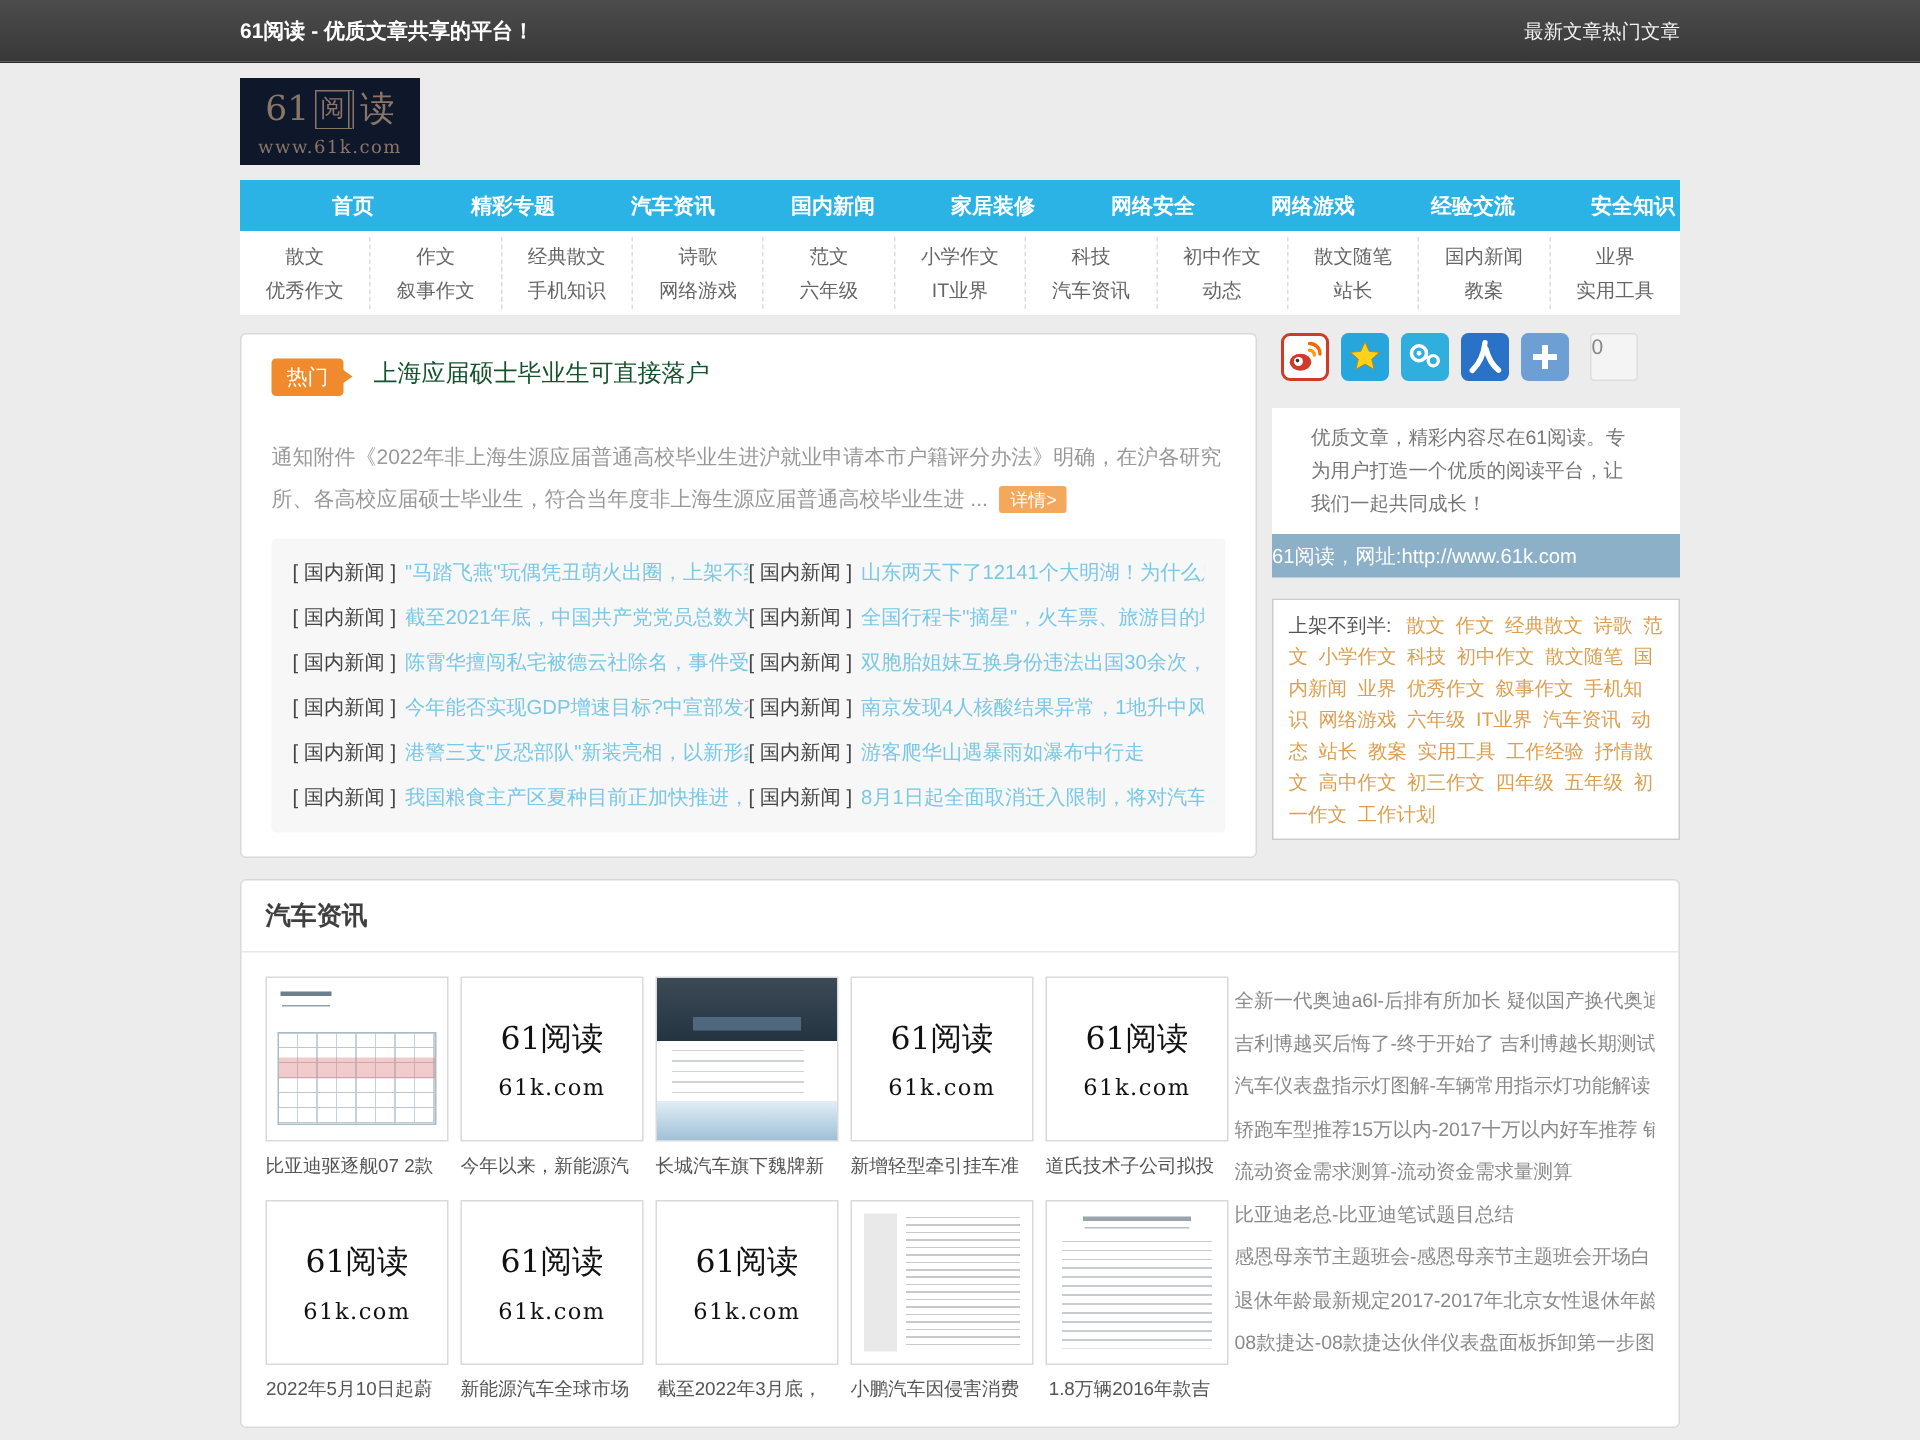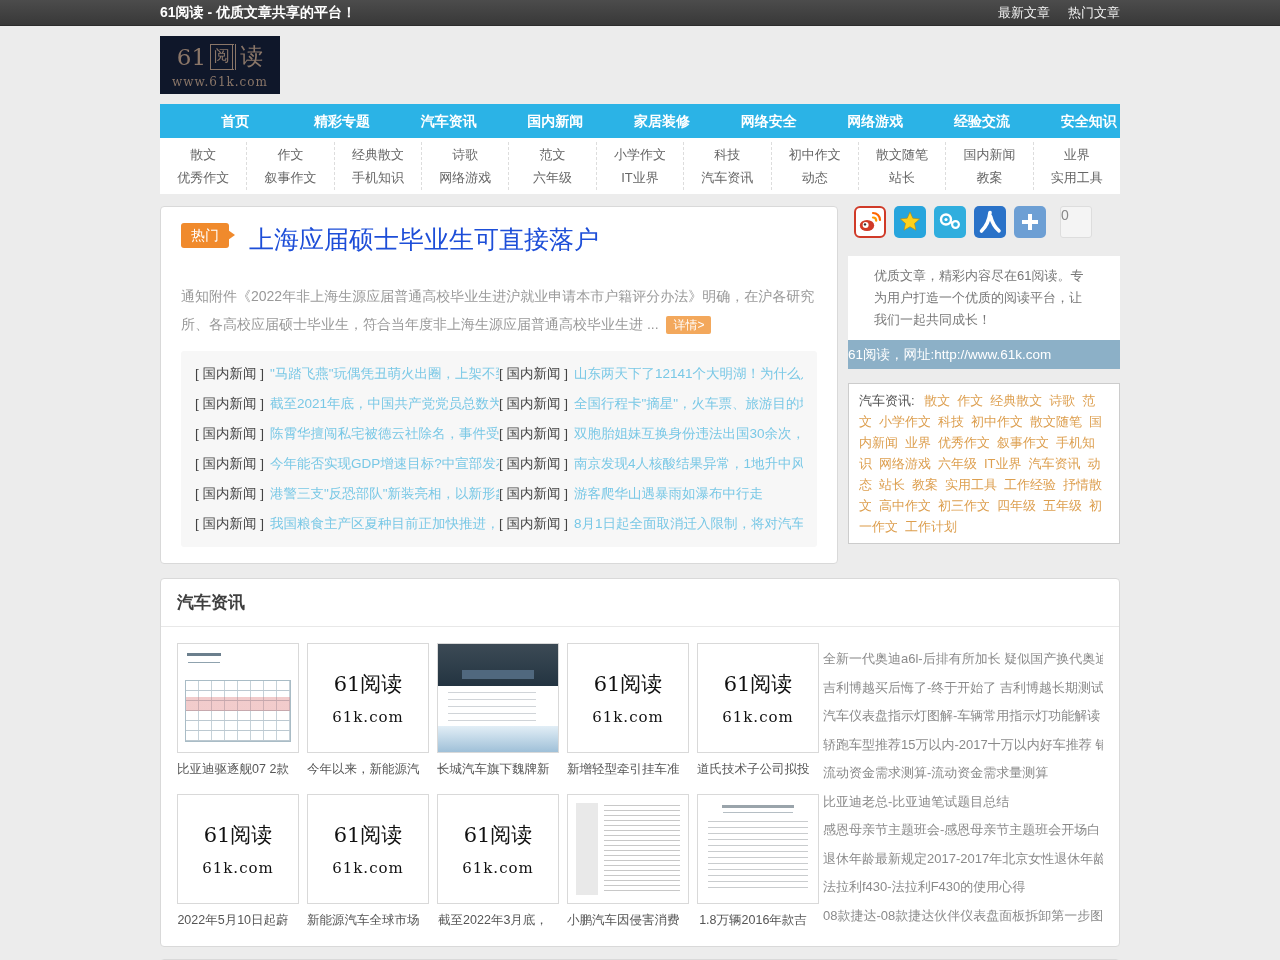--- a/index.html
+++ b/index.html
@@ -7,24 +7,24 @@
   body {
     width:1280px; height:960px; overflow:hidden;
     background:#ececec;
     font-family:"Liberation Sans","DejaVu Sans",sans-serif;
   }
   a { text-decoration:none; color:inherit; }
   [data-interactable="true"] { cursor:pointer; }
   .wrap { width:960px; margin:0 auto; }
 
   
-  .topbar { height:26px; background:linear-gradient(#4c4c4c,#383838); border-bottom:1px solid #2c2c2c; }
+  .topbar { height:42px; background:linear-gradient(#4c4c4c,#383838); border-bottom:1px solid #2c2c2c; }
   .topbar .wrap { display:flex; justify-content:space-between; align-items:center; height:100%; }
   .tb-title { color:#fff; font-size:14px; font-weight:bold; }
-  .tb-links { display:flex; gap:18px; }
+  .tb-links { display:flex; }
   .tb-links a { color:#f2f2f2; font-size:13px; }
 
   
   .logo-strip { padding:10px 0; }
   .logo-box { width:120px; height:58px; background:#0f172a; display:flex; flex-direction:column; align-items:center; justify-content:center; }
   .logo-line { display:flex; align-items:center; font-family:"DejaVu Serif","Liberation Serif",serif; color:#8a7668; font-size:23px; }
   .logo-char-box { width:26px; height:26px; border:1px solid #8a7668; border-right:4px double #8a7668; font-size:16px; display:flex; align-items:center; justify-content:center; margin:0 4px; }
   .logo-site { font-family:"DejaVu Serif","Liberation Serif",serif; font-size:12px; color:#8a7668; margin-top:3px; letter-spacing:1px; }
 
   
@@ -36,21 +36,21 @@
   .sub-col { flex:1; text-align:center; border-right:1px dashed #ddd; padding:1px 0; }
   .sub-col:last-child { border-right:none; }
   .sub-col a { display:block; color:#666; font-size:13px; line-height:23px; }
 
   
   .main-row { display:flex; gap:10px; margin-top:12px; align-items:flex-start; }
   .hero-box { width:678px; background:#fff; border:1px solid #d9d9d9; border-radius:4px; padding:16px 20px; flex:none; }
   .hero-head { display:flex; align-items:flex-start; }
   .hot-badge { position:relative; background:#f08a2c; color:#fff; font-size:14px; line-height:25px; padding:0 10px; border-radius:3px; margin-right:20px; flex:none; }
   .hot-badge::after { content:""; position:absolute; right:-6px; top:7px; border-left:7px solid #f08a2c; border-top:5px solid transparent; border-bottom:5px solid transparent; }
-  .hero-title { font-size:25px; color:#1d4ed8; }
+  .hero-title { font-size:16px; color:#14532d; }
   .hero-excerpt { margin-top:26px; font-size:14px; color:#999; line-height:28px; }
   .more-badge { background:#f3a85c; color:#fff; font-size:12px; padding:2px 7px; border-radius:2px; margin-left:4px; }
   .news-panel { margin-top:12px; background:#f7f7f7; border-radius:3px; padding:8px 14px; display:flex; }
   .news-col { width:50%; overflow:hidden; }
   .news-row { display:flex; line-height:30px; font-size:13.5px; white-space:nowrap; overflow:hidden; }
   .news-prefix { color:#444; margin-right:6px; flex:none; }
   .news-row a { color:#79c8e6; overflow:hidden; }
 
   
   .sidebar { width:272px; flex:none; }
@@ -294,21 +294,21 @@
             <svg data-interactable="false" width="32" height="32" viewBox="0 0 32 32">
               <rect width="32" height="32" rx="5" fill="#6d9fd4"></rect>
               <path d="M16 8v16M8 16h16" stroke="#fff" stroke-width="4"></path>
             </svg>
           </a>
         <a class="share-count" data-interactable="true">0</a>
       </div>
       <div class="about-box" data-interactable="false">优质文章，精彩内容尽在61阅读。专为用户打造一个优质的阅读平台，让我们一起共同成长！</div>
       <div class="site-bar" data-interactable="false">61阅读，网址:http://www.61k.com</div>
       <div class="topics-box" id="topics" data-interactable="false">
-        <span class="topics-label" data-interactable="false">汽车资讯:</span>
+        <span class="topics-label" data-interactable="false">上架不到半:</span>
       <a data-interactable="true">散文</a><a data-interactable="true">作文</a><a data-interactable="true">经典散文</a><a data-interactable="true">诗歌</a><a data-interactable="true">范文</a><a data-interactable="true">小学作文</a><a data-interactable="true">科技</a><a data-interactable="true">初中作文</a><a data-interactable="true">散文随笔</a><a data-interactable="true">国内新闻</a><a data-interactable="true">业界</a><a data-interactable="true">优秀作文</a><a data-interactable="true">叙事作文</a><a data-interactable="true">手机知识</a><a data-interactable="true">网络游戏</a><a data-interactable="true">六年级</a><a data-interactable="true">IT业界</a><a data-interactable="true">汽车资讯</a><a data-interactable="true">动态</a><a data-interactable="true">站长</a><a data-interactable="true">教案</a><a data-interactable="true">实用工具</a><a data-interactable="true">工作经验</a><a data-interactable="true">抒情散文</a><a data-interactable="true">高中作文</a><a data-interactable="true">初三作文</a><a data-interactable="true">四年级</a><a data-interactable="true">五年级</a><a data-interactable="true">初一作文</a><a data-interactable="true">工作计划</a></div>
     </div>
   </div>
 
   <div class="section-box" data-interactable="false">
     <div class="section-head" data-interactable="false">汽车资讯</div>
     <div class="auto-content" data-interactable="false">
       <div class="cards-grid" id="cards" data-interactable="false">
           <a class="card" data-interactable="true">
             <div class="ci ci-table" data-interactable="false"></div>
@@ -371,21 +371,20 @@
         </div>
       <div class="auto-links" id="auto-links" data-interactable="false">
           <a data-interactable="true">全新一代奥迪a6l-后排有所加长 疑似国产换代奥迪</a>
           <a data-interactable="true">吉利博越买后悔了-终于开始了 吉利博越长期测试</a>
           <a data-interactable="true">汽车仪表盘指示灯图解-车辆常用指示灯功能解读</a>
           <a data-interactable="true">轿跑车型推荐15万以内-2017十万以内好车推荐 销</a>
           <a data-interactable="true">流动资金需求测算-流动资金需求量测算</a>
           <a data-interactable="true">比亚迪老总-比亚迪笔试题目总结</a>
           <a data-interactable="true">感恩母亲节主题班会-感恩母亲节主题班会开场白</a>
           <a data-interactable="true">退休年龄最新规定2017-2017年北京女性退休年龄</a>
-          <a data-interactable="true">法拉利f430-法拉利F430的使用心得</a>
           <a data-interactable="true">08款捷达-08款捷达伙伴仪表盘面板拆卸第一步图</a>
         </div>
     </div>
   </div>
 
   <div class="work-box" data-interactable="false">
     
     
   </div>
 </div>

